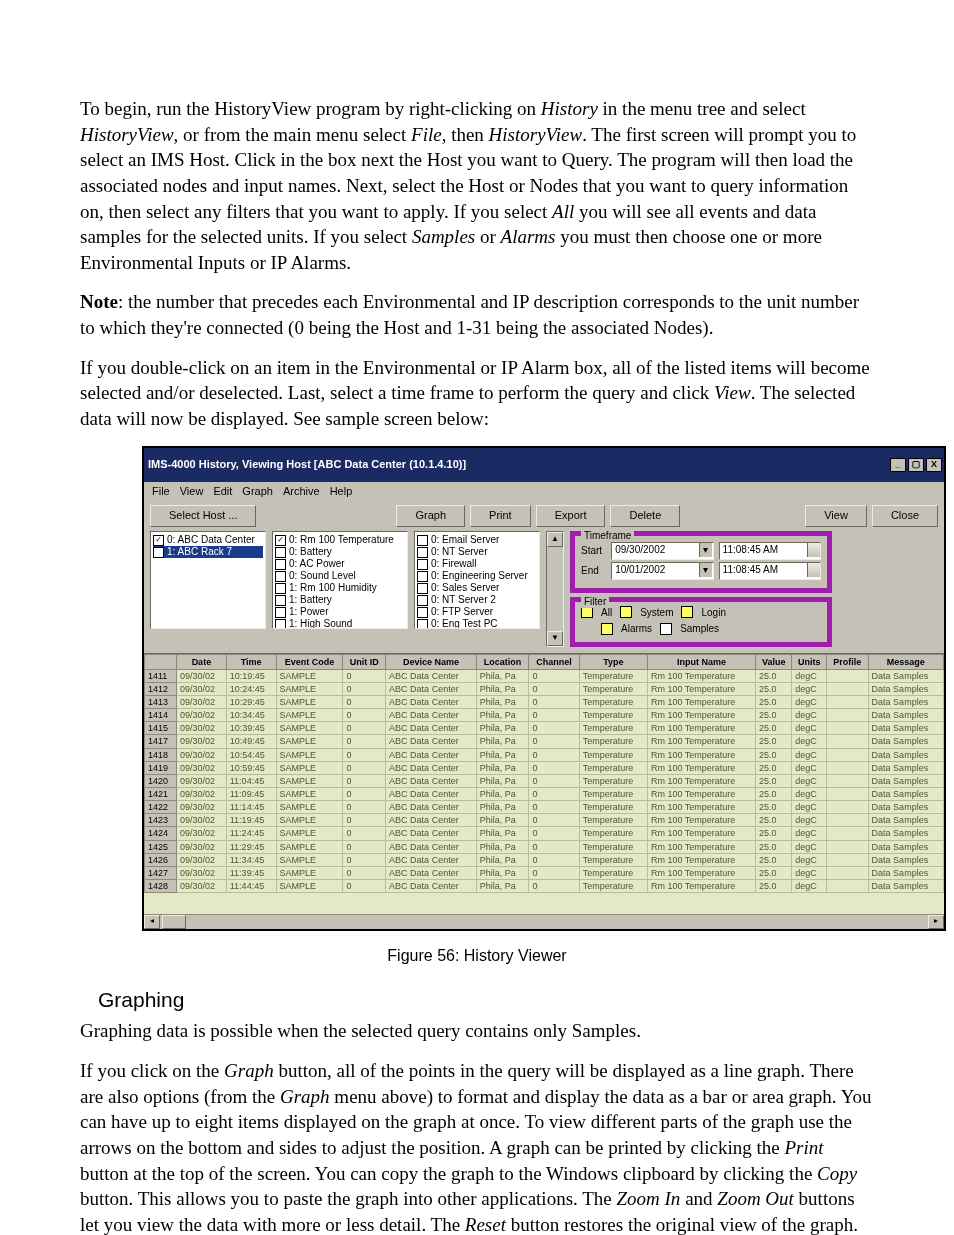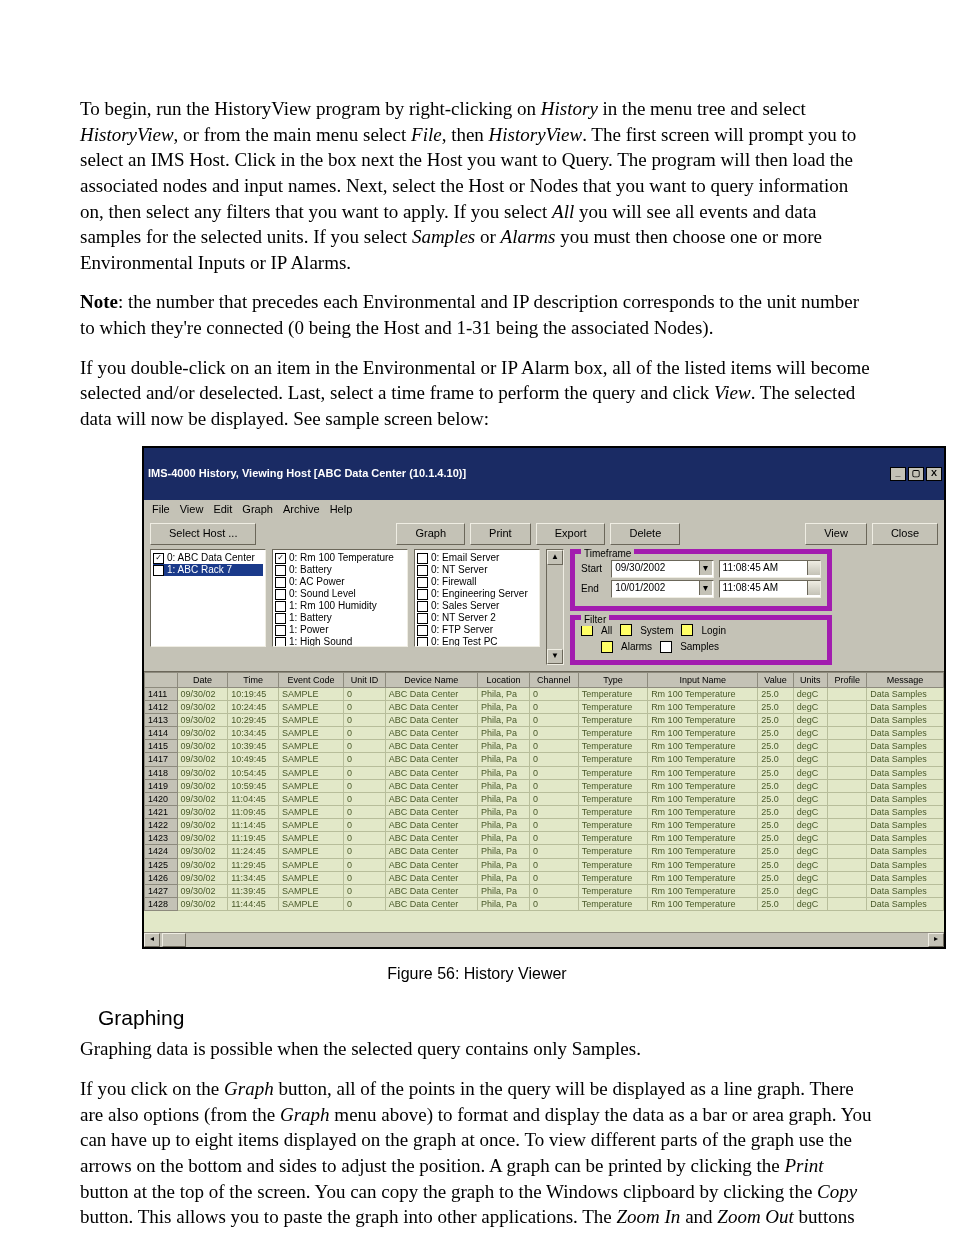--- a/index.html
+++ b/index.html
@@ -5,21 +5,21 @@
   body{margin:0;background:#fff;font-family:"Times New Roman",serif;color:#000}
   .page{width:954px;margin:0 auto;padding:96px 80px 40px 80px;box-sizing:border-box;font-size:19px;line-height:1.35}
   .page p{margin:0 0 14px 0}
   .em{font-style:italic}
   .indent{margin-left:58px;margin-right:28px}
   .h2{font-family:Arial,Helvetica,sans-serif;font-weight:normal;font-size:21px;margin:10px 0 4px 18px}
   .fcap{text-align:center;font-family:Arial,Helvetica,sans-serif;font-size:16px;margin:14px 0 20px 0}
 
   
   .win{width:800px;margin:14px 0 8px 62px;border:2px solid #000;background:#c4c2b6;font-family:Tahoma,Arial,sans-serif;font-size:10px;color:#000}
-  .winbar{background:#1a2b64;color:#fff;display:flex;align-items:center;height:18px;padding:17px 2px}
+  .winbar{background:#1a2b64;color:#fff;display:flex;align-items:center;height:18px;padding:8px 2px}
   .winbar .ttl{flex:1;font-weight:bold;font-size:11px;padding-left:2px;white-space:nowrap;overflow:hidden}
   .winbar .wbtn{width:14px;height:12px;background:#c4c2b6;border:1px solid #000;margin-left:2px;font-size:9px;line-height:10px;text-align:center;color:#000;font-weight:bold}
   .menubar{display:flex;gap:10px;padding:2px 8px;background:#c4c2b6;font-size:11px}
   .toolbar{display:flex;align-items:flex-start;padding:4px 6px;gap:5px}
   .tb-btn{height:20px;background:#c4c2b6;border:1px solid;border-color:#efede3 #6b675a #6b675a #efede3;padding:0 18px;font-size:11px;line-height:18px}
   .gap{flex:1}
 
   .panels{display:flex;gap:6px;padding:0 6px 6px 6px;align-items:stretch}
   .box{background:#fff;border:1px solid;border-color:#6b675a #efede3 #efede3 #6b675a;padding:2px;font-size:10px;height:92px;overflow:hidden}
   .box1{width:110px}
@@ -38,21 +38,21 @@
   .tfrow span{width:26px}
   .dd{height:16px;background:#fff;border:1px solid;border-color:#6b675a #efede3 #efede3 #6b675a;font-size:10px;padding:0 14px 0 3px;line-height:14px;position:relative}
   .dd:after{content:"▾";position:absolute;right:1px;top:0;width:12px;text-align:center;background:#c4c2b6;border-left:1px solid #6b675a;height:14px;line-height:14px}
   .sbox{height:16px;background:#fff;border:1px solid;border-color:#6b675a #efede3 #efede3 #6b675a;font-size:10px;padding:0 14px 0 3px;line-height:14px;position:relative}
   .sbox:after{content:"";position:absolute;right:0;top:0;width:12px;height:14px;background:linear-gradient(#efede3,#c4c2b6);border-left:1px solid #6b675a}
   .filterrow{display:flex;gap:8px;align-items:center;font-size:10px}
   .yck{width:10px;height:10px;border:1px solid #000;background:#ff6;display:inline-block}
 
   .grid{background:#e2e8c8;border-top:1px solid #6b675a;height:260px;overflow:hidden;position:relative}
   .grid table{border-collapse:collapse;width:100%;font-size:9px;color:#4a5a2a}
-  .grid th{background:#c4c2b6;color:#000;border:1px solid #8d8a7d;padding:1px 3px;font-weight:normal;position:sticky;top:0}
+  .grid th{background:#c4c2b6;color:#000;border:1px solid #8d8a7d;padding:1px 3px;font-weight:bold;position:sticky;top:0}
   .grid td{border:1px solid #b7bd9a;padding:0 3px;white-space:nowrap;height:12px}
   .grid td.idx{background:#c4c2b6;color:#000;border:1px solid #8d8a7d}
   .gscroll{display:flex;height:14px;background:#c4c2b6;border-top:1px solid #8d8a7d}
   .gscroll .bt{width:14px;height:12px;border:1px solid;border-color:#efede3 #6b675a #6b675a #efede3;font-size:8px;text-align:center;line-height:10px}
   .gscroll .track{flex:1}
   .gscroll .thumb{width:22px;height:12px;background:#c4c2b6;border:1px solid;border-color:#efede3 #6b675a #6b675a #efede3;margin-left:2px}
 </style>
 </head>
 <body>
 

